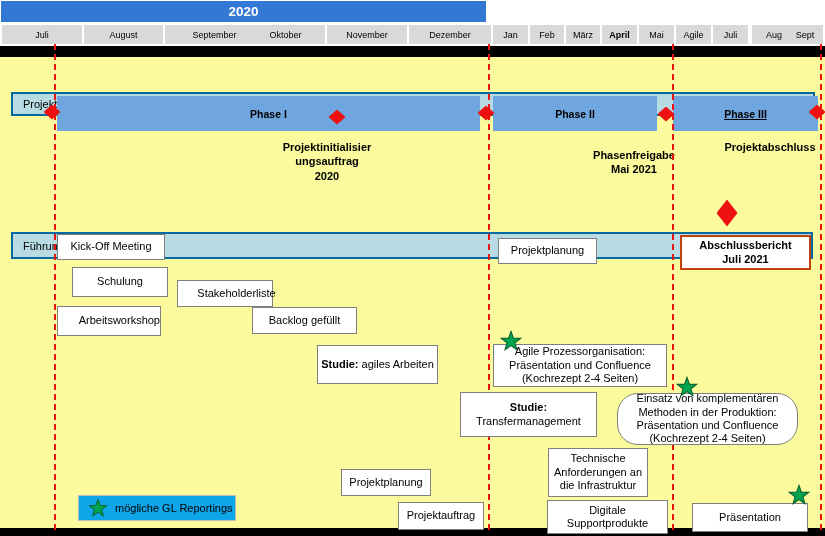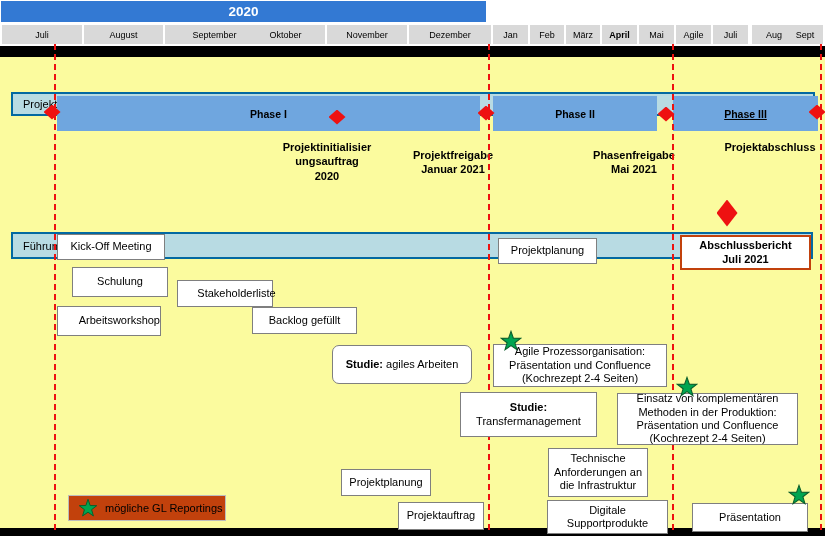--- a/index.html
+++ b/index.html
@@ -48,21 +48,21 @@
     position:absolute;background:#fff;border:1px solid #7f7f7f;box-sizing:border-box;
     display:flex;align-items:center;justify-content:center;text-align:center;
     font-size:11px;line-height:1.22;z-index:6;
   }
   .task-box .txt{white-space:pre-line;}
   .task-box .b{font-weight:bold;}
   .task-box.thick{border:2px solid #c2410c;}
   .star{position:absolute;width:24px;height:24px;z-index:7;}
   .star svg{display:block;}
   #legend{
-    position:absolute;left:68px;top:495px;width:158px;height:26px;background:#c2410c;
+    position:absolute;left:78px;top:495px;width:158px;height:26px;background:#0ea5e9;
     border:1px solid #bcbcbc;display:flex;align-items:center;gap:7px;
     padding-left:9px;font-size:11px;z-index:6;box-sizing:border-box;
   }
 </style>
 </head>
 <body>
 
 <div id="stage">
   <div id="black-top" class="bar-black"></div>
   <div id="canvas-yellow"></div>
@@ -108,61 +108,59 @@
     <div class="phase-bar" style="left: 673px; width: 145px; text-decoration: underline;">Phase III</div>
     <div class="diamond" style="left: 43.5px; top: 104.5px; width: 17px; height: 15px;"></div>
     <div class="diamond" style="left: 328.5px; top: 109.5px; width: 17px; height: 15px;"></div>
     <div class="diamond" style="left: 477.5px; top: 105.5px; width: 17px; height: 15px;"></div>
     <div class="diamond" style="left: 657.5px; top: 106.5px; width: 17px; height: 15px;"></div>
     <div class="diamond" style="left: 808.5px; top: 104.5px; width: 17px; height: 15px;"></div>
     <div class="diamond" style="left: 716.5px; top: 199.5px; width: 21px; height: 27px;"></div>
     <div class="milestone-label" style="left: 327px; top: 140px;">Projektinitialisier
 ungsauftrag
 2020</div>
-    <div class="milestone-label" style="left: 453px; top: 148px;">Projektfreigabe
-Januar 2021</div>
     <div class="milestone-label" style="left: 634px; top: 148px;">Phasenfreigabe
 Mai 2021</div>
     <div class="milestone-label" style="left: 770px; top: 140px;">Projektabschluss</div>
     <div class="task-box" style="left: 57px; top: 234px; width: 108px; height: 26px;">
       <div class="txt"><span class="b"></span><span>Kick-Off Meeting</span></div>
     </div>
     <div class="task-box" style="left: 72px; top: 267px; width: 96px; height: 30px;">
       <div class="txt"><span class="b"></span><span>Schulung</span></div>
     </div>
     <div class="task-box" style="left: 177px; top: 280px; width: 96px; height: 27px; padding-left: 23px;">
       <div class="txt"><span class="b"></span><span>Stakeholderliste</span></div>
     </div>
     <div class="task-box" style="left: 57px; top: 306px; width: 104px; height: 30px; justify-content: flex-end;">
       <div class="txt"><span class="b"></span><span>Arbeitsworkshop</span></div>
     </div>
     <div class="task-box" style="left: 252px; top: 307px; width: 105px; height: 27px;">
       <div class="txt"><span class="b"></span><span>Backlog gefüllt</span></div>
     </div>
-    <div class="task-box" style="left: 332px; top: 345px; width: 140px; height: 39px; border-radius: 7px;">
+    <div class="task-box" style="left: 317px; top: 345px; width: 121px; height: 39px;">
       <div class="txt"><span class="b">Studie:</span><span> agiles Arbeiten</span></div>
     </div>
     <div class="task-box" style="left: 498px; top: 238px; width: 99px; height: 26px;">
       <div class="txt"><span class="b"></span><span>Projektplanung</span></div>
     </div>
     <div class="task-box" style="left: 493px; top: 344px; width: 174px; height: 43px;">
       <div class="txt"><span class="b"></span><span>Agile Prozessorganisation:
 Präsentation und Confluence
 (Kochrezept 2-4 Seiten)</span></div>
     </div>
     <div class="star" style="left: 500px; top: 330px;">
       <svg width="22" height="23" viewBox="0 0 24 25">
         <polygon points="12,1.5 14.6,8.9 22.5,9.1 16.3,13.9 18.5,21.4 12,17 5.5,21.4 7.7,13.9 1.5,9.1 9.4,8.9" style="fill:var(--star-green,#00A550);stroke:#0b5e2b;stroke-width:1.2"></polygon>
       </svg>
     </div>
     <div class="task-box" style="left: 460px; top: 392px; width: 137px; height: 45px;">
       <div class="txt"><span class="b">Studie:</span><span>
 Transfermanagement</span></div>
     </div>
-    <div class="task-box" style="left: 617px; top: 393px; width: 181px; height: 52px;">
+    <div class="task-box" style="left: 617px; top: 393px; width: 181px; height: 52px; border-radius: 21px;">
       <div class="txt"><span class="b"></span><span>Einsatz von komplementären
 Methoden in der Produktion:
 Präsentation und Confluence
 (Kochrezept 2-4 Seiten)</span></div>
     </div>
     <div class="star" style="left: 676px; top: 376px;">
       <svg width="22" height="23" viewBox="0 0 24 25">
         <polygon points="12,1.5 14.6,8.9 22.5,9.1 16.3,13.9 18.5,21.4 12,17 5.5,21.4 7.7,13.9 1.5,9.1 9.4,8.9" style="fill:var(--star-green,#00A550);stroke:#0b5e2b;stroke-width:1.2"></polygon>
       </svg>
     </div>

